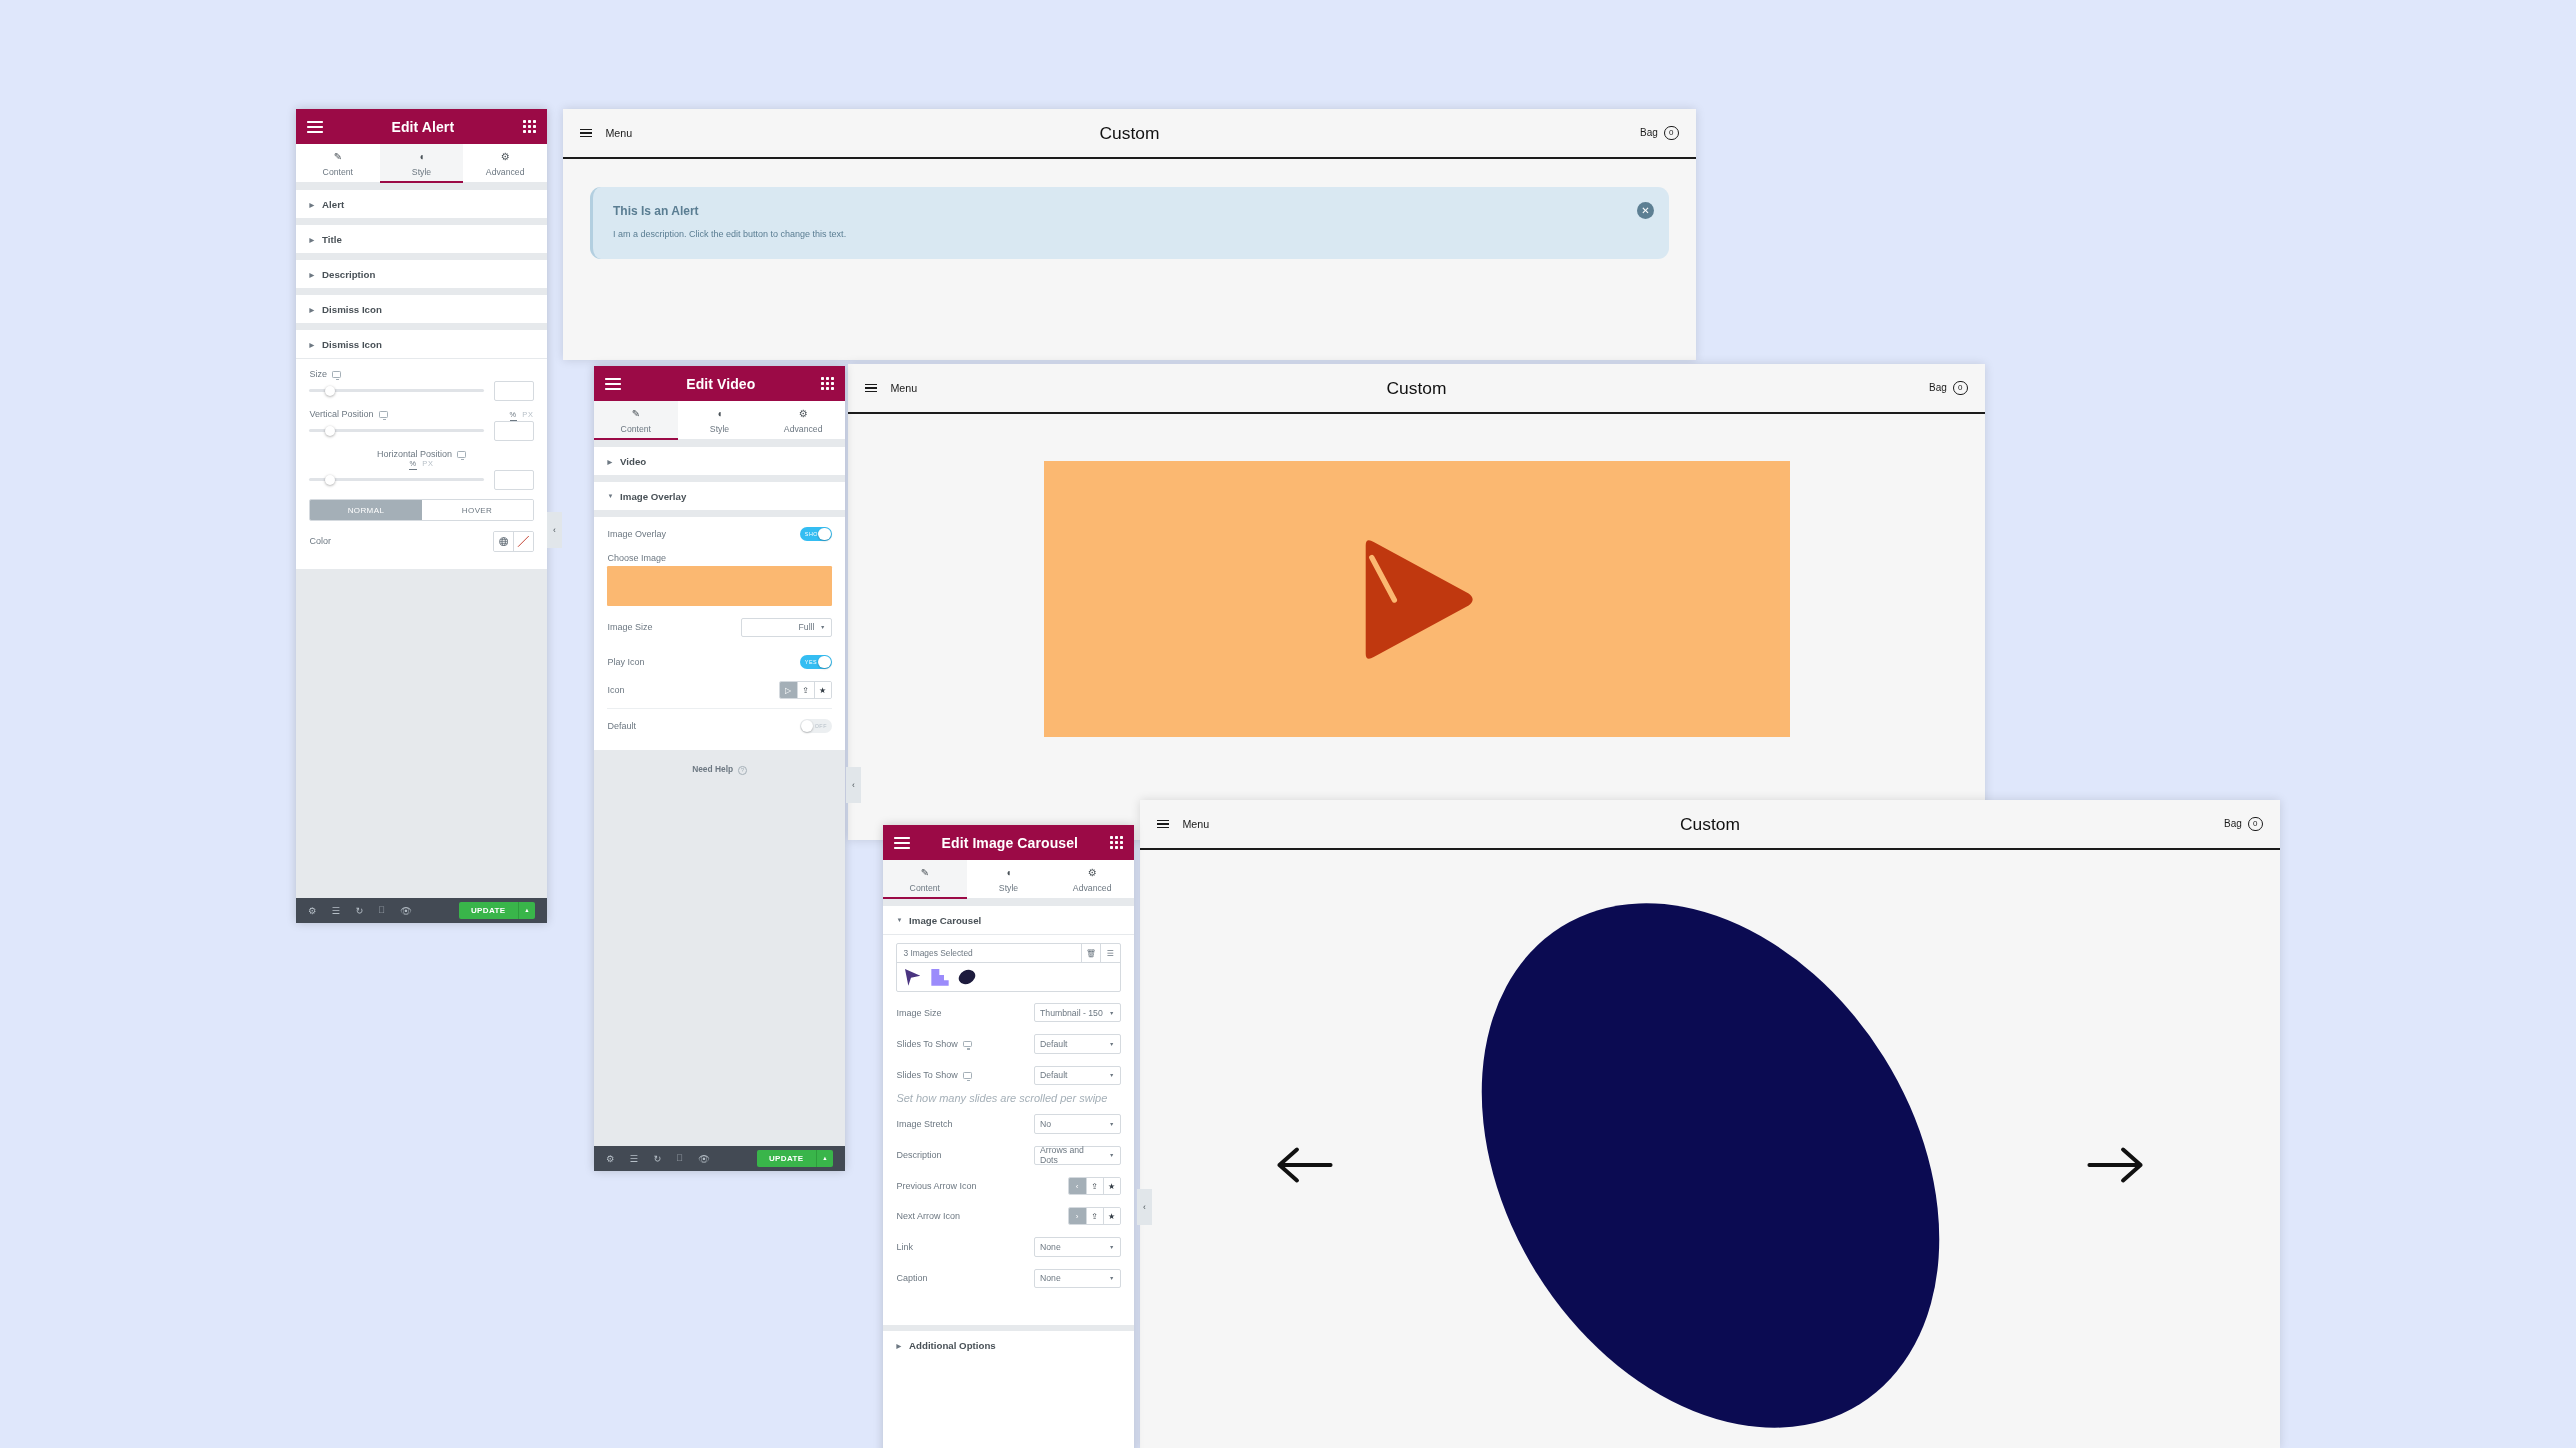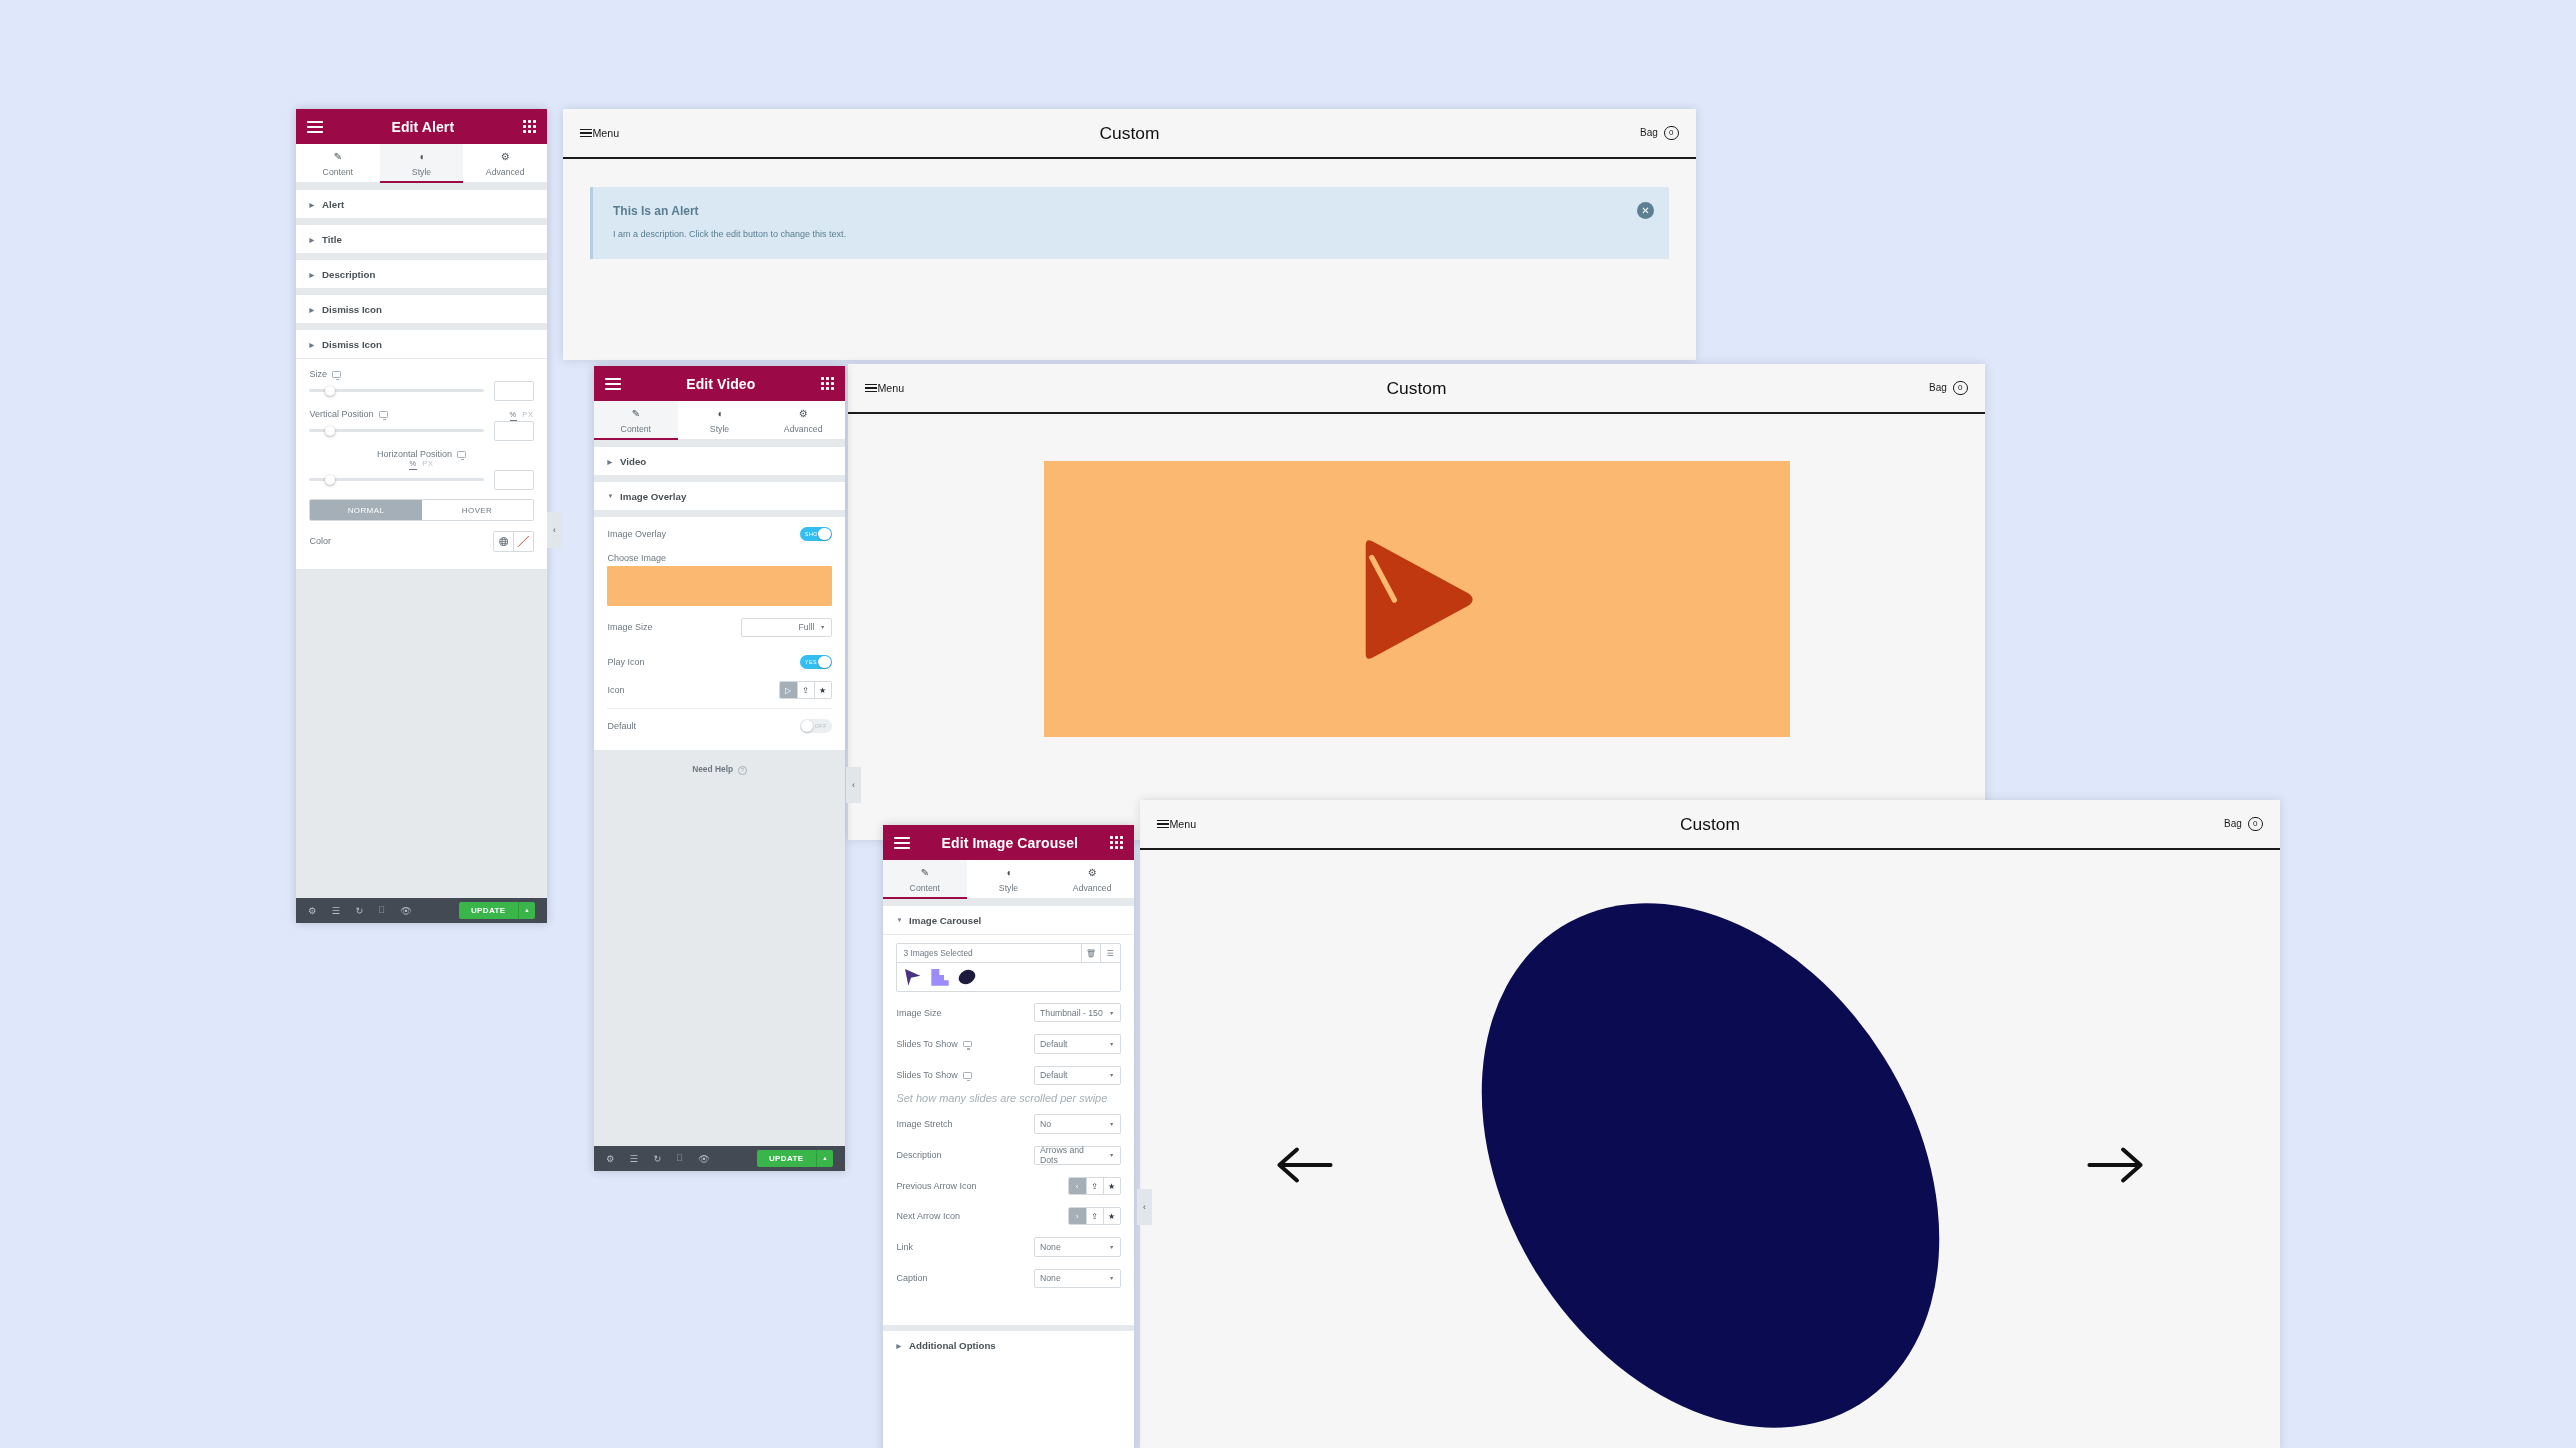--- a/index.html
+++ b/index.html
@@ -118,33 +118,33 @@
   .btn-update .arr { background:#39b54a; border-left:0.7px solid #2e9c3d; width:17.4px; display:flex; align-items:center; justify-content:center; color:#fff; font-size:5.4px; cursor:pointer;}
 
   
   .preview {
     position:absolute; background:#f6f6f6; box-shadow:0 0 9.4px rgba(0,0,0,.13);
   }
   .site-head {
     height:50px; background:#f6f6f6; border-bottom:2px solid #1b1b1b;
     display:flex; align-items:center; padding:0 17.4px; position:relative;
   }
-  .site-menu { display:flex; align-items:center; gap:0; font-size:10.7px; color:#1b1b1b; }
+  .site-menu { display:flex; align-items:center; gap:13px; font-size:10.7px; color:#1b1b1b; }
   .menu-bars { width:12px; height:8px; display:flex; flex-direction:column; justify-content:space-between; }
   .menu-bars i { height:1.1px; background:#1b1b1b; display:block; }
   .site-title {
     position:absolute; left:0; right:0; text-align:center; font-size:17.4px; color:#111; pointer-events:none;
   }
   .site-bag { margin-left:auto; display:flex; align-items:center; gap:6px; font-size:10px; color:#1b1b1b; z-index:2;}
   .bag-count { width:14.8px;height:14.8px;border:1px solid #1b1b1b;border-radius:50%; font-size:8px; display:flex;align-items:center;justify-content:center;}
 
   
   .alert-wrap { padding:28px 27px 0; }
   .alert {
-    background:#d9e8f2; border-left:3.4px solid #b3cfe0; padding:17.4px 20px 20px; position:relative;
+    background:#d9e8f2; border-left:3.4px solid #b3cfe0; padding:17.4px 20px 20px; position:relative;border-radius:11px;
   }
   .alert h3 { margin:0 0 10.7px; font-size:12px; color:#5a7d92; font-weight:bold; }
   .alert p { margin:0; font-size:9px; color:#5a7d92; }
   .alert .dismiss {
     position:absolute; right:14.8px; top:14.8px; width:17.4px;height:17.4px;border-radius:50%;
     background:#5d7f93; color:#fff; display:flex;align-items:center;justify-content:center;
     font-size:10px; cursor:pointer;
   }
 
   

